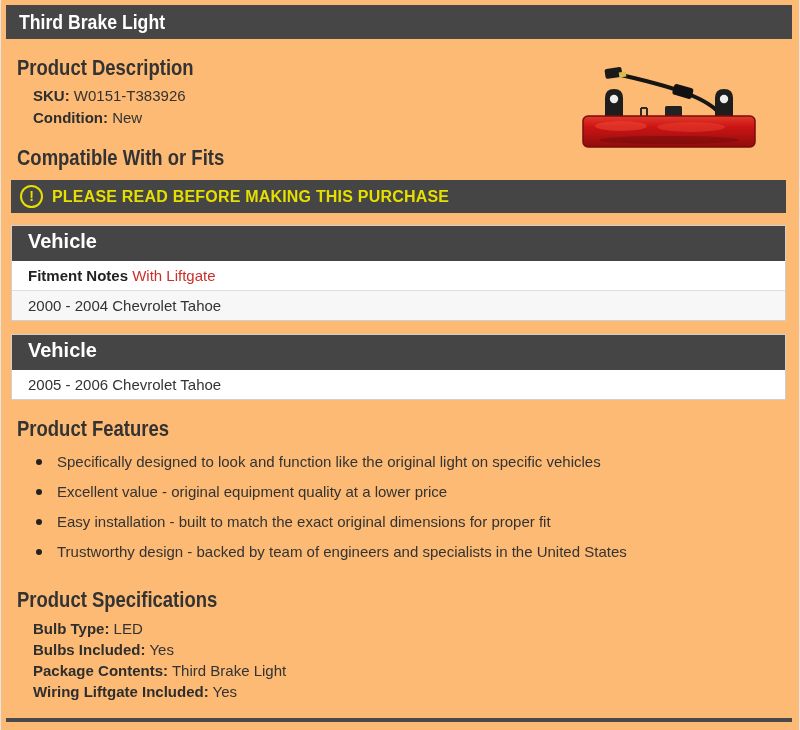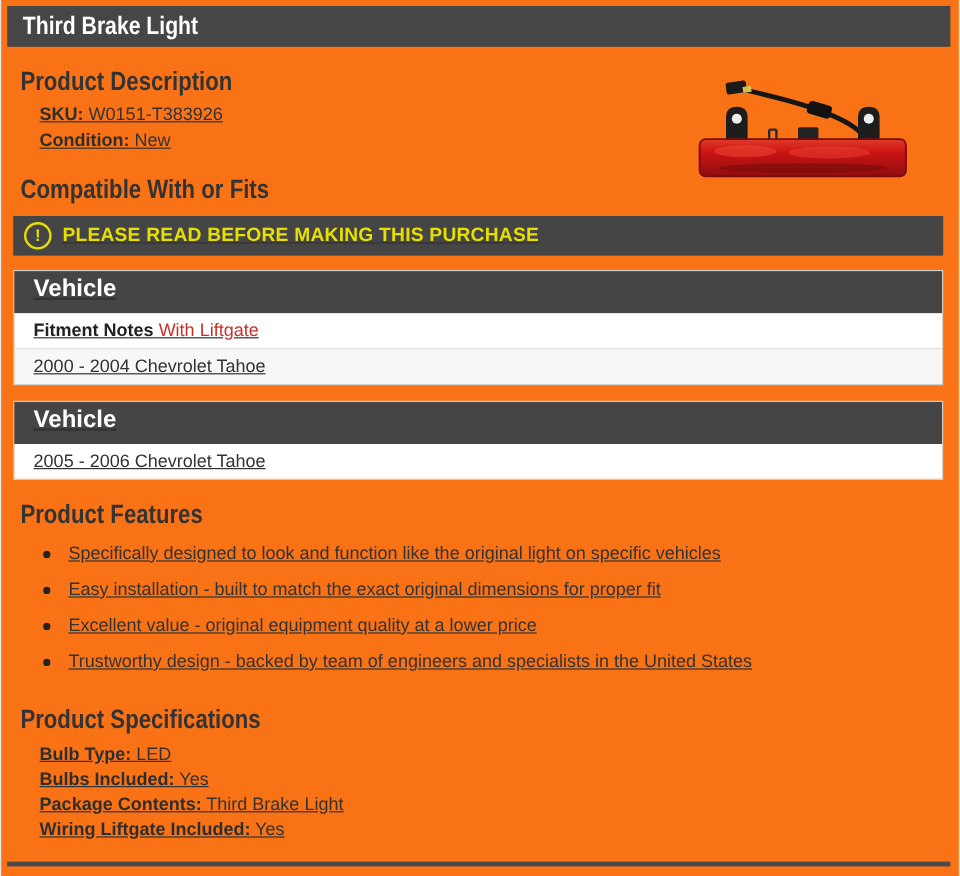--- a/index.html
+++ b/index.html
@@ -2,26 +2,25 @@
 <html><head>
 <meta charset="utf-8">
 <style>
   html,body { margin:0; padding:0; background:#ffffff; }
   body { font-family: "Liberation Sans", sans-serif; color:#333; }
 
   .page {
     position:relative;
     width:800px; height:730px;
     box-sizing:border-box;
-    background:#f97316;
+    background:#fdba74;
     border-left:1px solid #e6e6e6;
     border-right:1px solid #e6e6e6;
     display:flex; flex-direction:column;
     overflow:hidden;
-    text-decoration:underline;
   }
 
   
   .titlebar {
     margin:5px 7px 0 5px;
     height:34px; line-height:34px;
     background:#464646;
     padding-left:13px;
     flex:none;
   }
@@ -205,22 +204,22 @@
   </div>
 
   <div class="vtable">
     <div class="vhead">Vehicle</div>
     <div class="vrow">2005 - 2006 Chevrolet Tahoe</div>
   </div>
 
   <h2 class="sec sec-feat"><span class="cond">Product Features</span></h2>
   <ul class="features">
     <li>Specifically designed to look and function like the original light on specific vehicles</li>
+    <li>Excellent value - original equipment quality at a lower price</li>
     <li>Easy installation - built to match the exact original dimensions for proper fit</li>
-    <li>Excellent value - original equipment quality at a lower price</li>
     <li>Trustworthy design - backed by team of engineers and specialists in the United States</li>
   </ul>
 
   <h2 class="sec sec-spec"><span class="cond">Product Specifications</span></h2>
   <div class="spec-block">
     <div class="spec-line">
       <span class="k">Bulb Type:</span>
       <span>LED</span>
     </div>
     <div class="spec-line">

